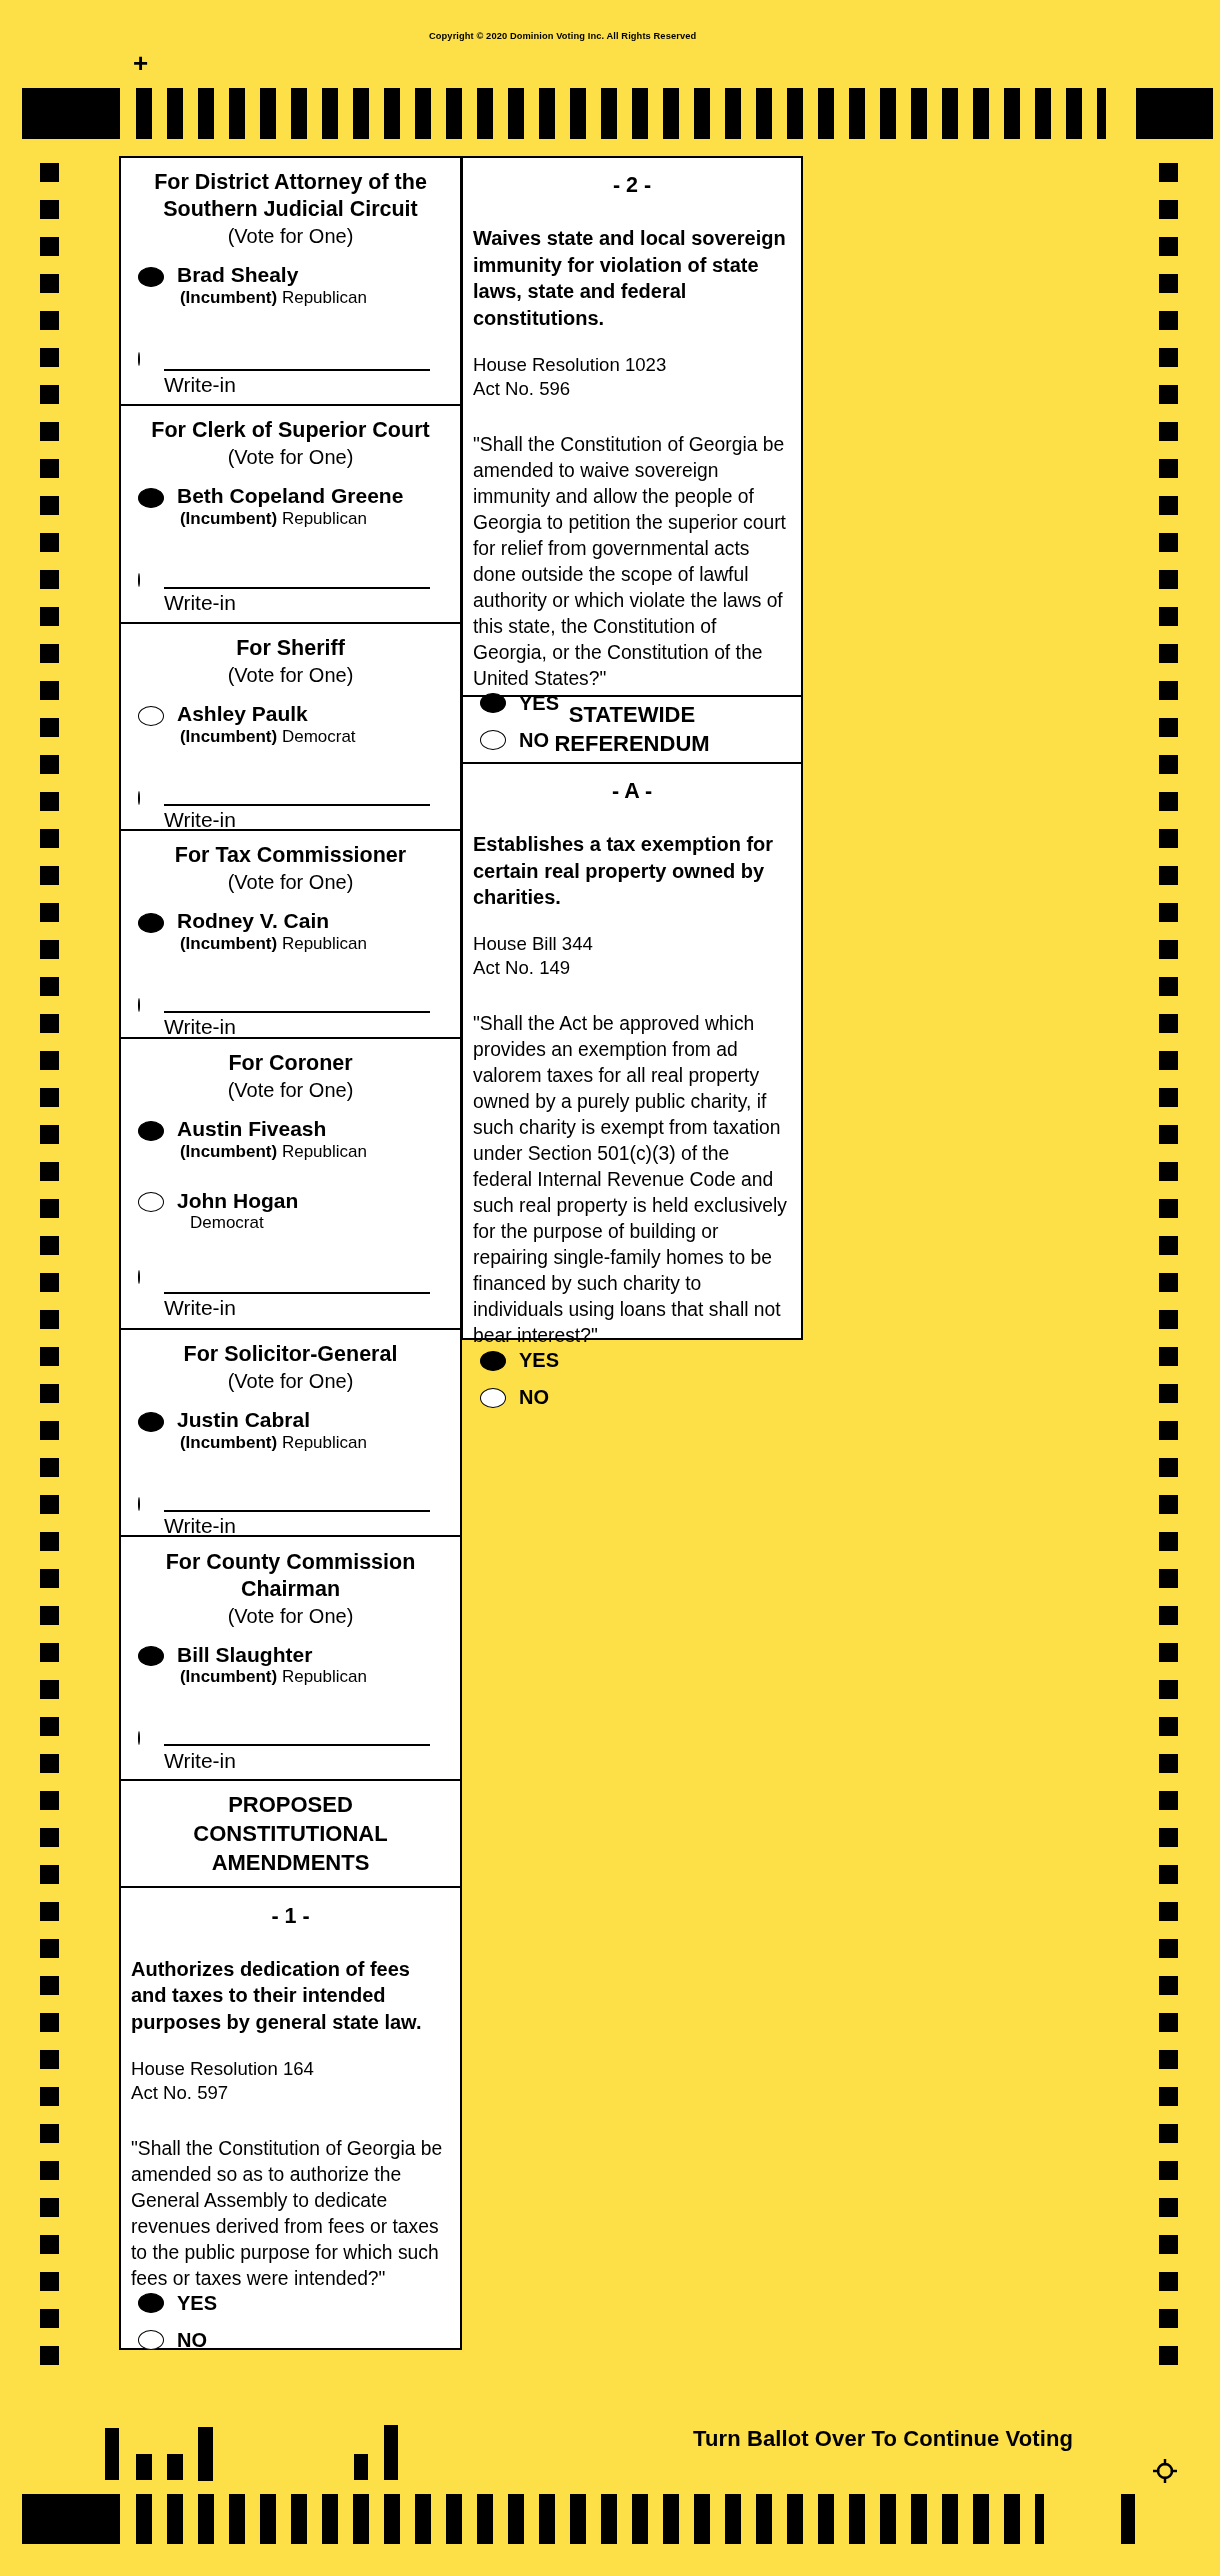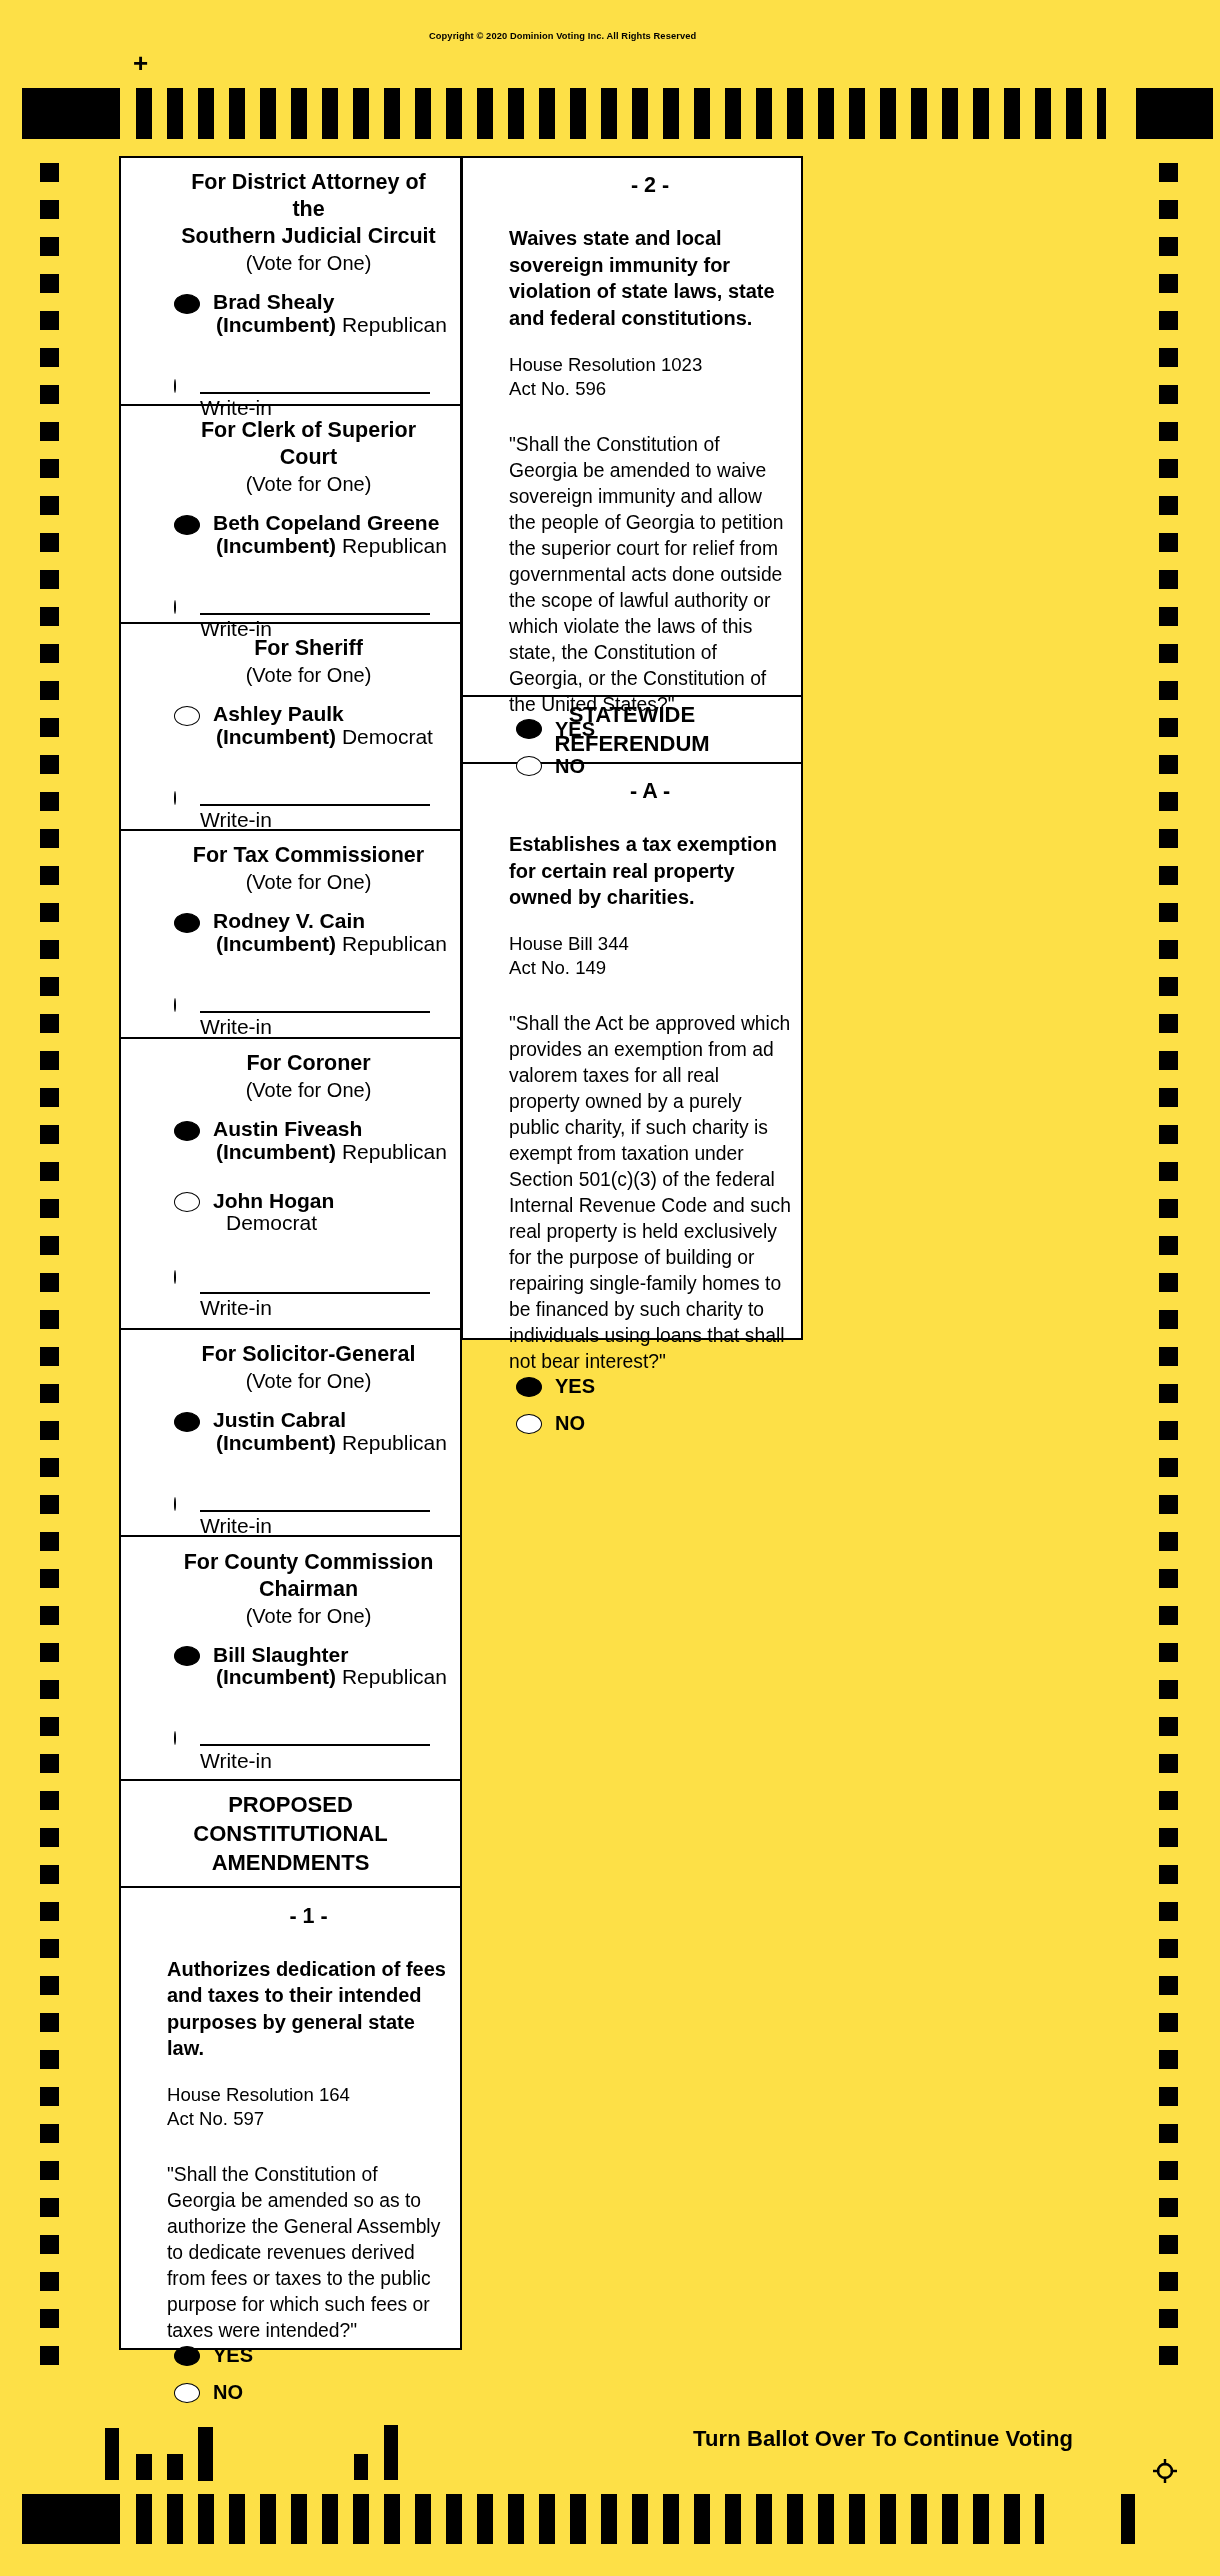--- a/index.html
+++ b/index.html
@@ -29,38 +29,38 @@
 
   .copyright { left:429px; top:31px; font-size:9.3px; font-weight:bold; letter-spacing:0.1px; }
   .plus-mark { left:133px; top:50px; font-size:26px; font-weight:bold; line-height:26px; }
 
   
   .col { position:absolute; display:block; }
   .col-left  { left:119px; top:156px; width:343px; }
   .col-right { left:461px; top:156px; width:342px; }
   .box {
     border:2.1px solid #000; box-sizing:border-box; background:#fff;
-    display:flex; flex-direction:column; width:100%;padding-left:36px;
+    display:flex; flex-direction:column; width:100%;
   }
   .box + .box { margin-top:-2.1px; }
 
   
   .c-title { text-align:center; font-weight:bold; font-size:21.5px; line-height:27px; padding:11.4px 18.6px 0; }
   .c-vote  { text-align:center; font-size:20px; line-height:26px; }
   .cand { display:flex; align-items:flex-start; padding-left:17px; margin-top:14px; }
   .cand + .cand { margin-top:26px; }
   .oval {
     width:24px; height:18px; border:1.4px solid #000; border-radius:50%;
     flex:0 0 auto; background:#fff;
   }
   .oval.filled { background:#000; }
   .cand .oval { margin-top:3.6px; }
   .cand-info { margin-left:13px; }
   .cand-name { font-weight:bold; font-size:21px; line-height:23.6px; }
-  .cand-party { font-size:21px; line-height:22px; padding-left:2.9px; }
+  .cand-party { font-size:17px; line-height:22px; padding-left:2.9px; }
   .party-b { font-weight:bold; }
   .blank-opt { padding-left:17px; margin-top:44px; }
   .write-in { margin-top:auto; padding:0 30px 7.2px 43px; }
   .wi-line { border-top:2.1px solid #000; height:0; cursor:text; }
   .wi-label { font-weight:normal; font-size:21px; line-height:24px; padding-top:2.1px; }
 
   
   .header-box { justify-content:center; text-align:center; font-weight:bold; font-size:22px; line-height:29px; padding:8.6px 47px; box-sizing:border-box; }
 
   

